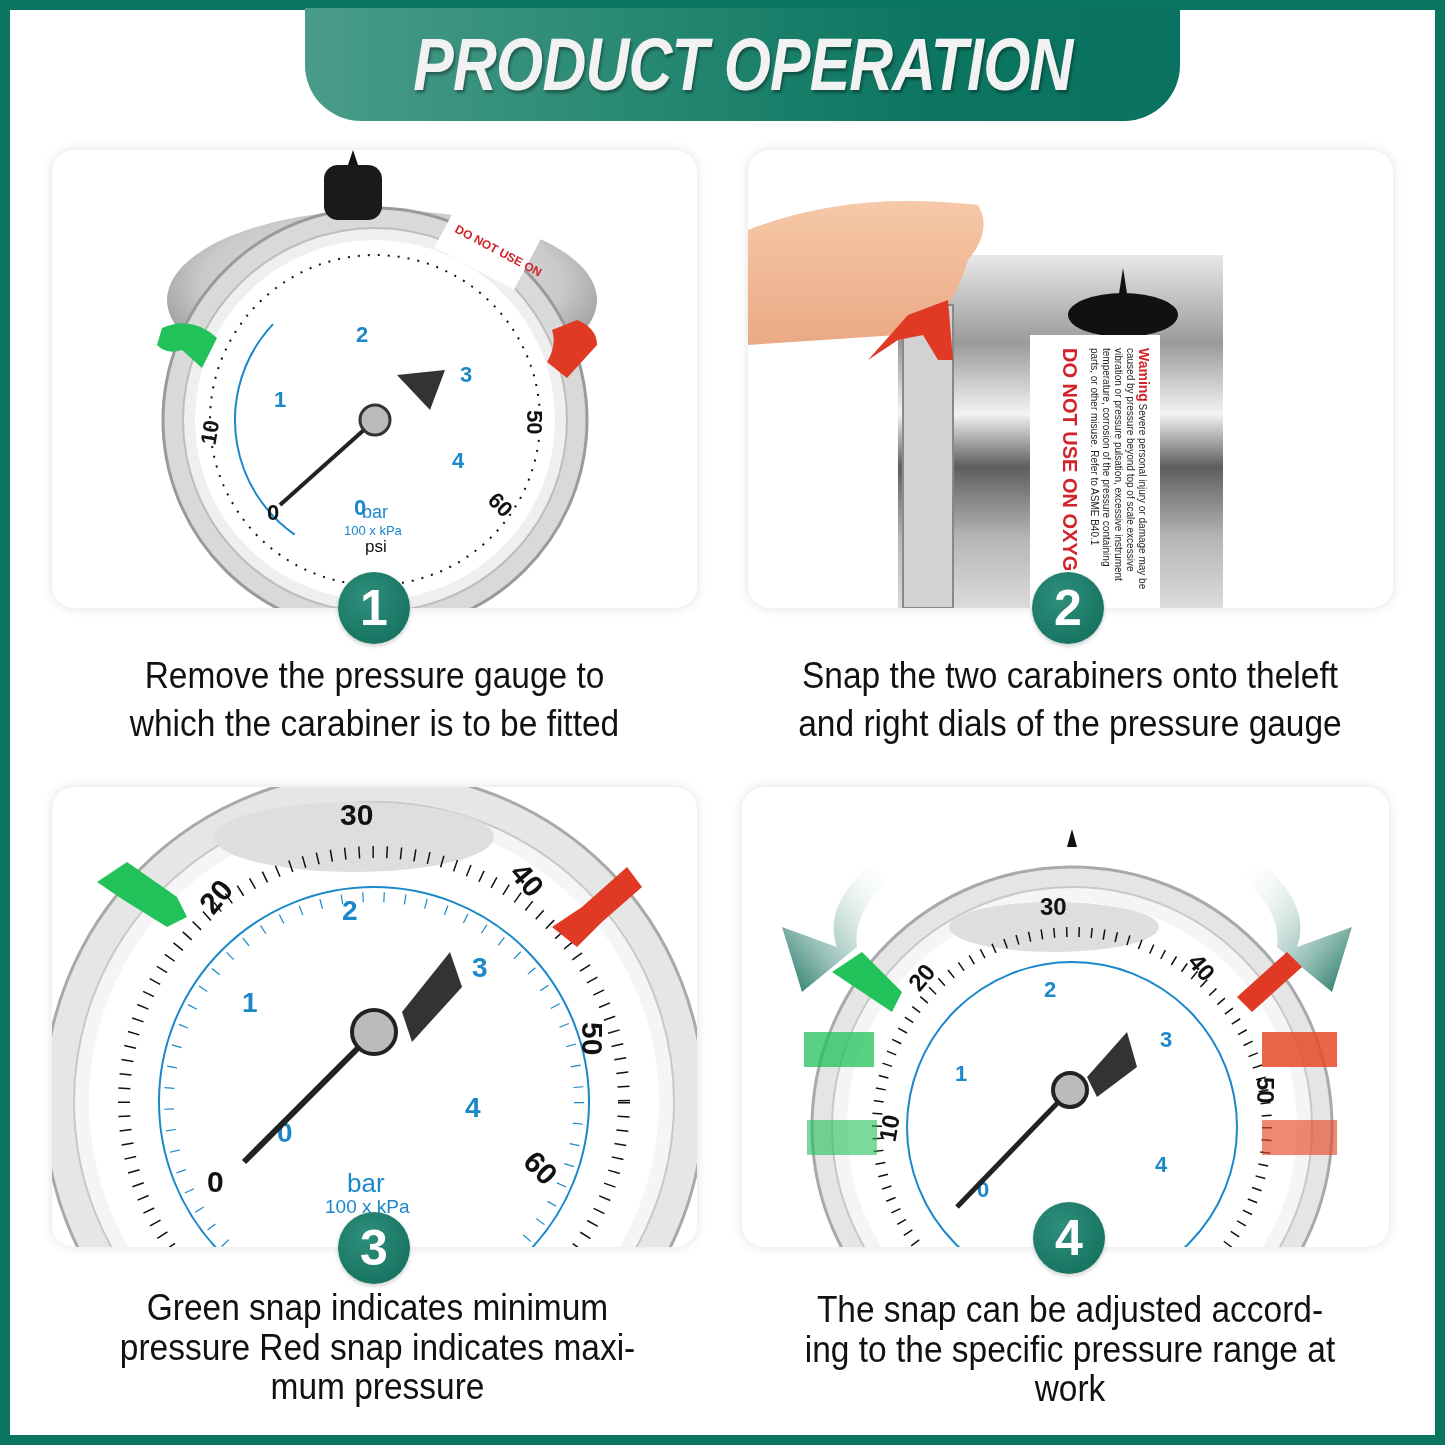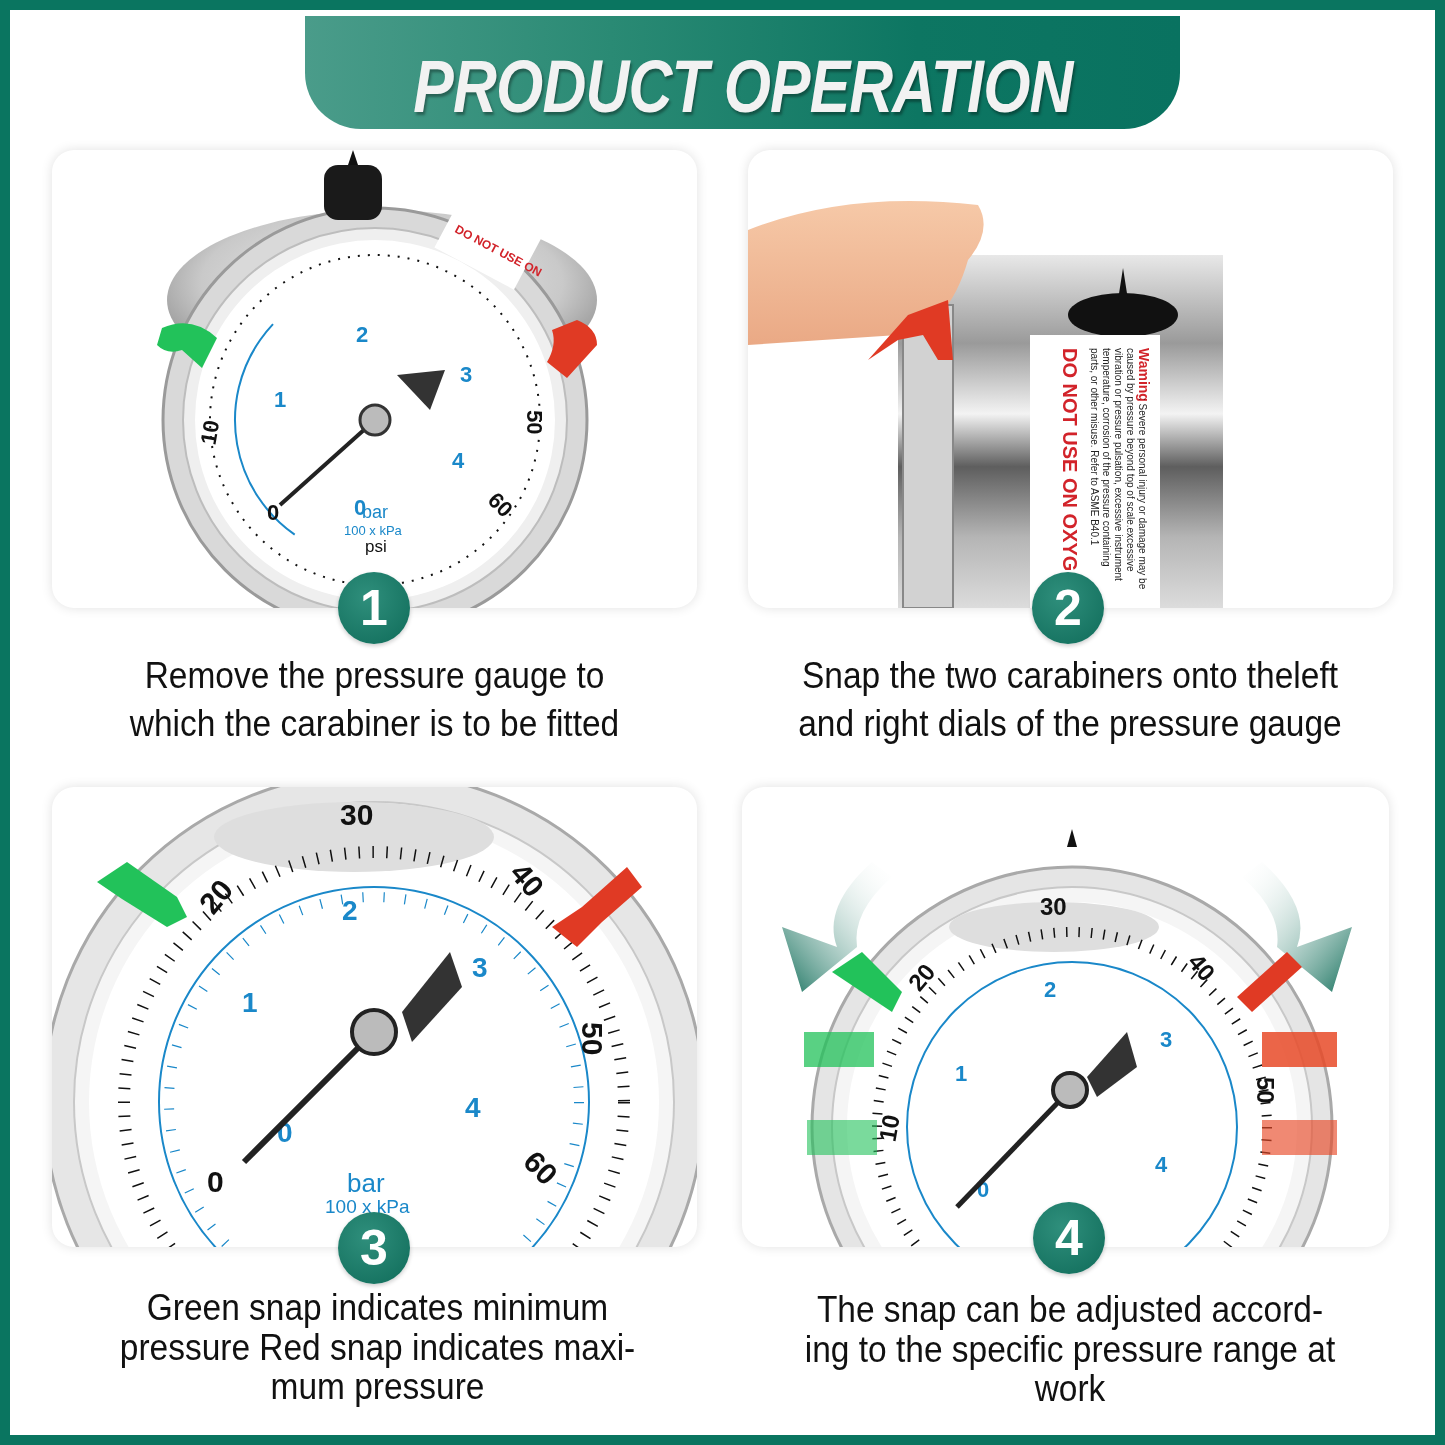--- a/index.html
+++ b/index.html
@@ -3,24 +3,24 @@
 <meta charset="utf-8">
 <style>
   * { box-sizing: border-box; margin: 0; padding: 0; }
   html, body { width: 1445px; height: 1445px; background: #fff; overflow: hidden; }
   body { font-family: "Liberation Sans", sans-serif; position: relative; }
   .frame {
     position: absolute; left: 0; top: 0; width: 1445px; height: 1445px;
     border: 10px solid #0a7560; background: #fff;
   }
   .banner {
-    position: absolute; left: 305px; top: 16px; width: 875px; height: 113px;
+    position: absolute; left: 305px; top: 8px; width: 875px; height: 113px;
     background: linear-gradient(90deg, #4a9c8a 0%, #2a8a74 35%, #0d7662 70%, #097260 100%);
     border-radius: 0 0 56px 56px;
-    display: flex; align-items: flex-end; justify-content: center;
+    display: flex; align-items: center; justify-content: center;
   }
   .banner-title {
     font-family: "Liberation Sans", sans-serif; font-weight: bold; font-style: italic;
     font-size: 74px; letter-spacing: -1px; color: #f2f2f2;
     transform: scaleX(0.82); white-space: nowrap;
     text-shadow: 2px 3px 3px rgba(0,0,0,0.35);
   }
   .card {
     position: absolute; background: #fff; border-radius: 22px;
     box-shadow: 0 0 12px rgba(0,0,0,0.12); overflow: hidden;

